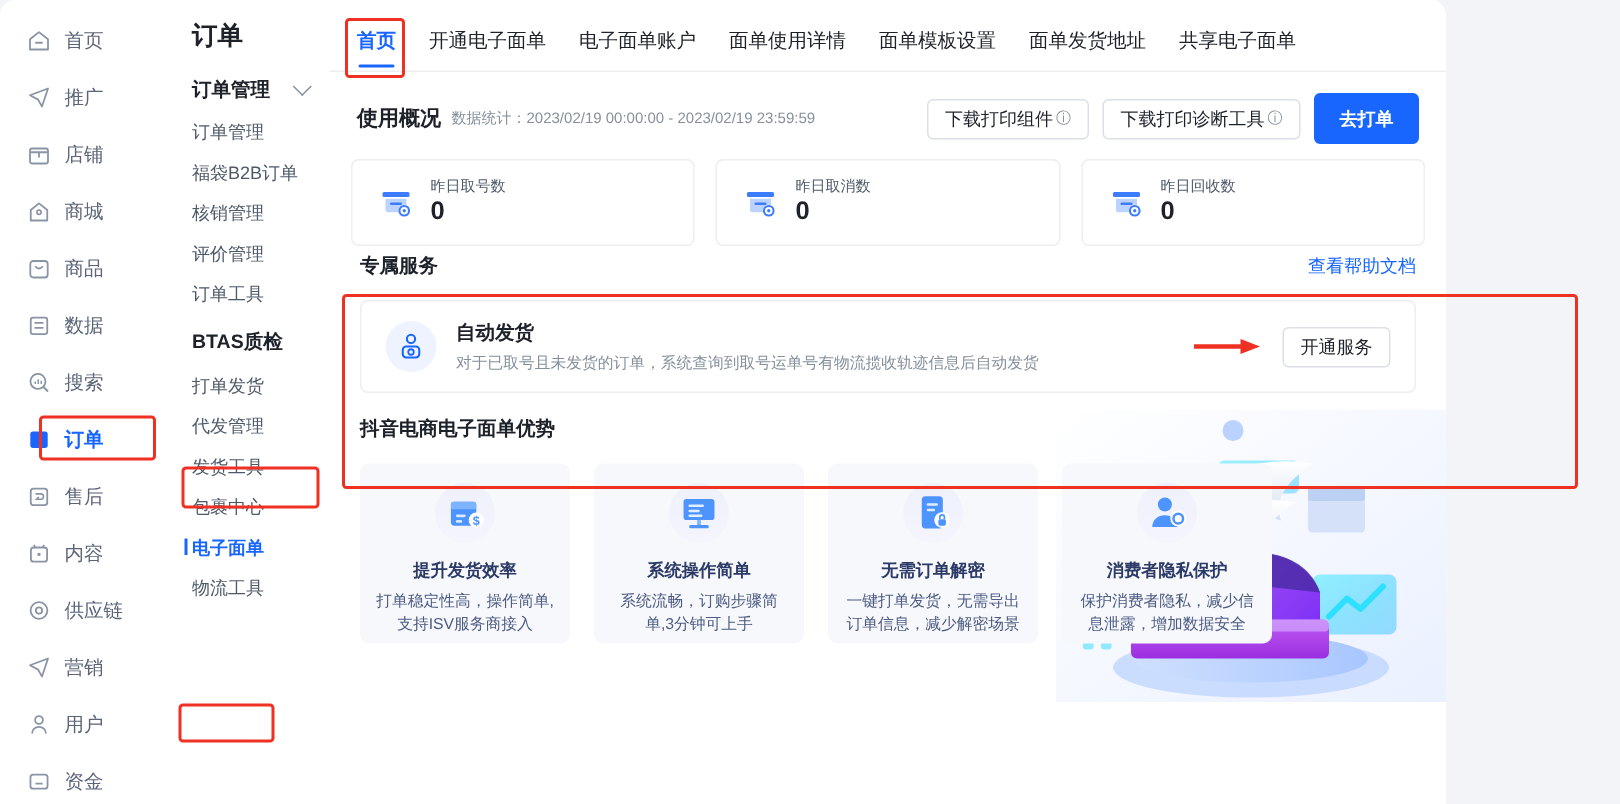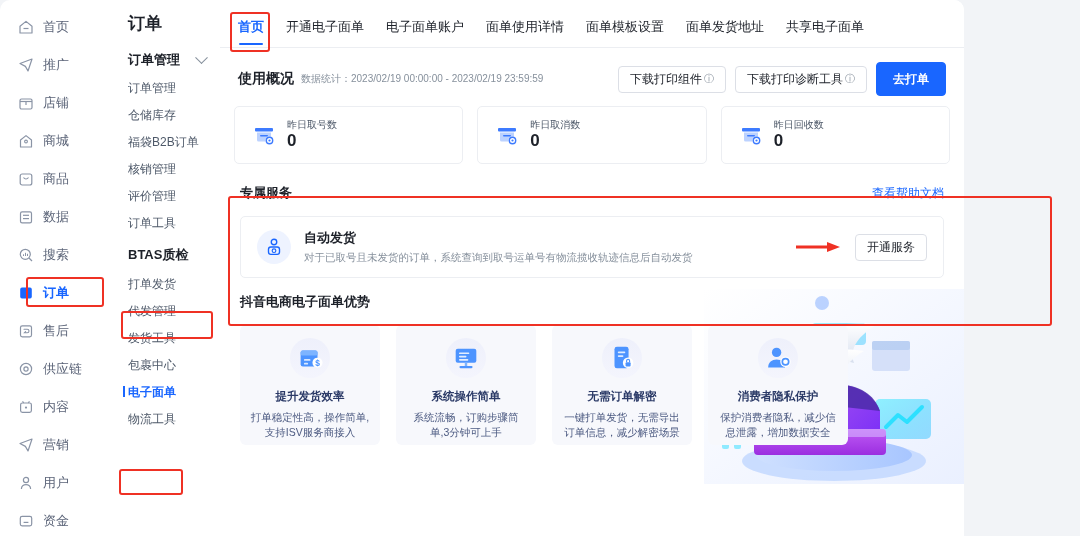--- a/index.html
+++ b/index.html
@@ -191,21 +191,20 @@
   .stat-ico {
     width: 26px; height: 26px;
     display: flex; align-items: center; justify-content: center;
     flex: 0 0 26px;
   }
   .stat-label { font-size: 10px; color: #4e5969; line-height: 1.1; }
   .stat-value { font-size: 17px; font-weight: bold; color: #1d2129; line-height: 1.25; }
 
   
   .svc-wrap {
-    margin-top: 16px;
     position: relative;
   }
   .svc-head {
     display: flex; align-items: center;
     padding: 0 6px 0 6px;
     height: 26px;
   }
   .svc-title { font-size: 13px; font-weight: bold; color: #1d2129; }
   .svc-help { margin-left: auto; font-size: 12px; color: #1966ff; cursor: pointer; }
   .svc-card {
@@ -358,36 +357,36 @@
           <svg width="16" height="16" viewBox="0 0 16 16">
             <rect x="2.5" y="2.8" width="11" height="11" rx="1.8" fill="none" stroke="#8a94a6" stroke-width="1.2"></rect>
             <path d="M6 6.2h3.2a1.8 1.8 0 0 1 0 3.6H6.4l1.2-1.3" fill="none" stroke="#8a94a6" stroke-width="1.1" stroke-linecap="round"></path>
           </svg>
         </span>
         <span class="lbl">售后</span>
       </div>
       <div class="nav-item">
         <span class="ico">
           <svg width="16" height="16" viewBox="0 0 16 16">
-            <circle cx="8" cy="8" r="5.6" fill="none" stroke="#8a94a6" stroke-width="1.2"></circle>
-            <circle cx="8" cy="8" r="2.1" fill="none" stroke="#8a94a6" stroke-width="1.2"></circle>
-          </svg>
-        </span>
-        <span class="lbl">供应链</span>
-      </div>
-      <div class="nav-item">
-        <span class="ico">
-          <svg width="16" height="16" viewBox="0 0 16 16">
             <rect x="2.6" y="4" width="10.8" height="9.4" rx="1.8" fill="none" stroke="#8a94a6" stroke-width="1.2"></rect>
             <line x1="4.6" y1="2.2" x2="5.6" y2="4" stroke="#8a94a6" stroke-width="1.1"></line>
             <line x1="11.4" y1="2.2" x2="10.4" y2="4" stroke="#8a94a6" stroke-width="1.1"></line>
             <circle cx="8" cy="8.6" r="1.1" fill="#8a94a6"></circle>
           </svg>
         </span>
         <span class="lbl">内容</span>
+      </div>
+      <div class="nav-item">
+        <span class="ico">
+          <svg width="16" height="16" viewBox="0 0 16 16">
+            <circle cx="8" cy="8" r="5.6" fill="none" stroke="#8a94a6" stroke-width="1.2"></circle>
+            <circle cx="8" cy="8" r="2.1" fill="none" stroke="#8a94a6" stroke-width="1.2"></circle>
+          </svg>
+        </span>
+        <span class="lbl">供应链</span>
       </div>
       <div class="nav-item">
         <span class="ico">
           <svg width="16" height="16" viewBox="0 0 16 16">
             <path d="M2 6.5 14 2l-4 12-2.6-4.6z" fill="none" stroke="#8a94a6" stroke-width="1.2" stroke-linejoin="round"></path>
           </svg>
         </span>
         <span class="lbl">营销</span>
       </div>
       <div class="nav-item">
@@ -412,21 +411,20 @@
 
   <nav class="sidebar-secondary">
     <div class="sec-title">订单</div>
 
     <div class="sec-group">
       <span>订单管理</span>
       <span class="chev"></span>
     </div>
     <div id="orderItems">
         <div class="sec-item">订单管理</div>
-        <div class="sec-item">仓储库存</div>
         <div class="sec-item">福袋B2B订单</div>
         <div class="sec-item">核销管理</div>
         <div class="sec-item">评价管理</div>
         <div class="sec-item">订单工具</div>
       </div>
 
     <div class="sec-group" style="padding-top:9px;padding-bottom:7px;">
       <span>BTAS质检</span>
     </div>
 

